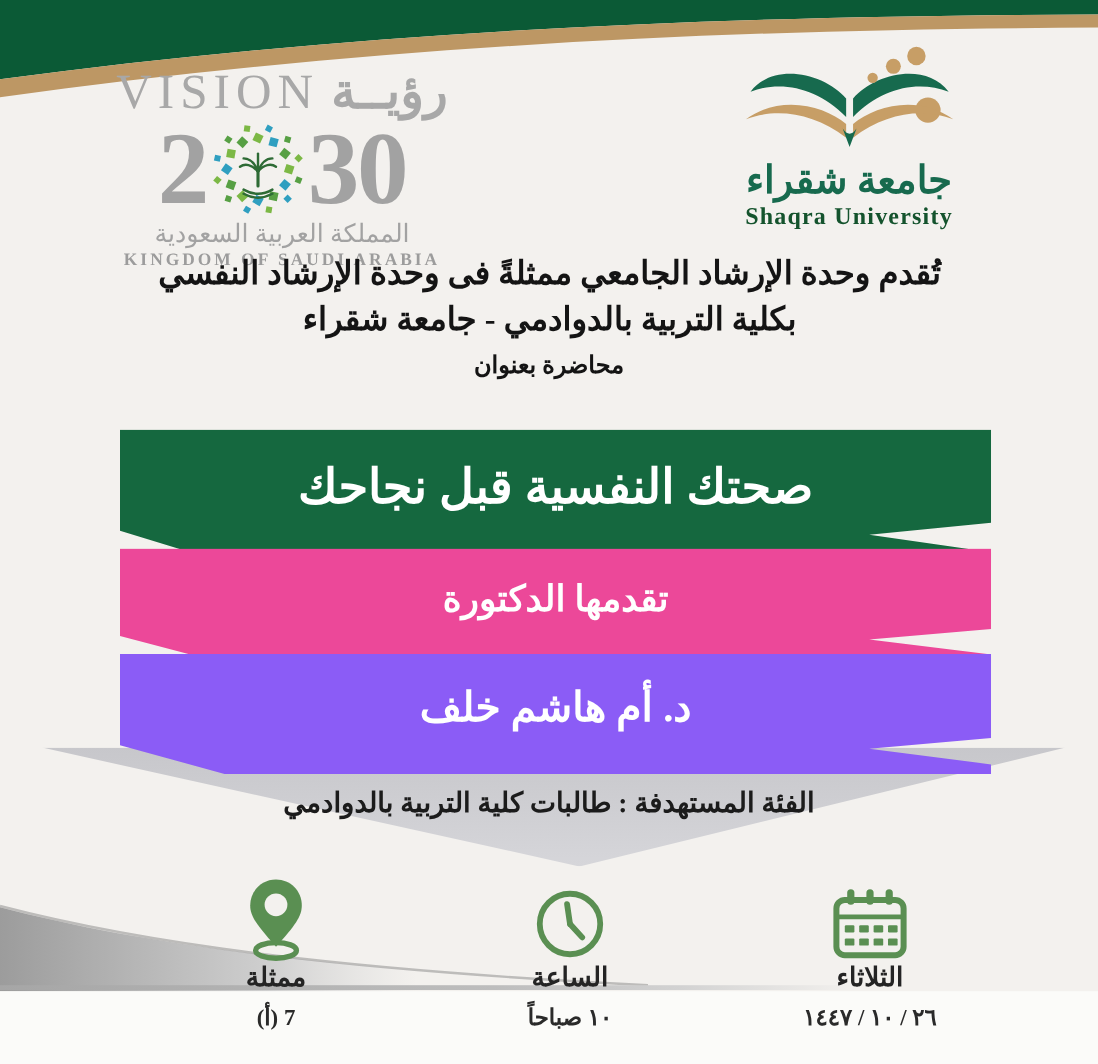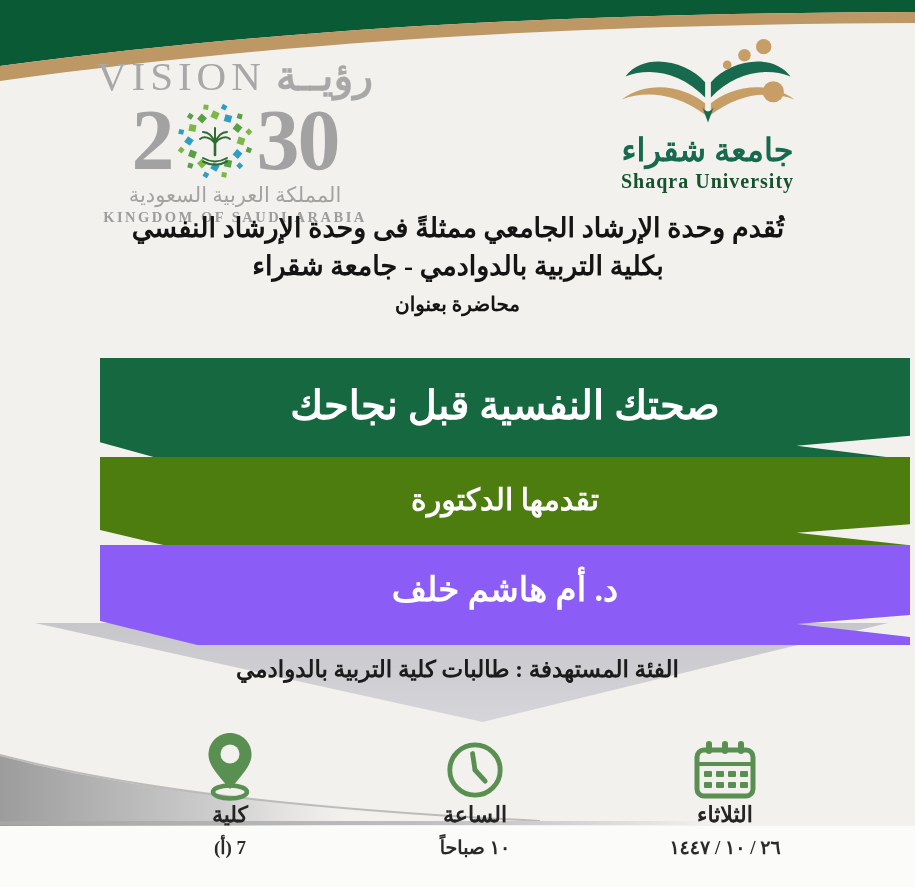--- a/index.html
+++ b/index.html
@@ -22,25 +22,25 @@
   
   .shaqra{position:absolute;left:585px;top:38px;width:245px;text-align:center;}
   .shaqra-ar{color:#176a4e;font-size:32px;font-weight:bold;direction:rtl;line-height:1.05;}
   .shaqra-en{color:#14532d;font-size:20px;font-weight:bold;letter-spacing:1px;margin-top:2px;}
   
   .intro{position:absolute;top:210px;left:36px;width:844px;text-align:center;direction:rtl;
          font-weight:bold;font-size:27px;color:#141414;line-height:1.4;}
   .lecture-label{position:absolute;top:292px;left:0;width:100%;text-align:center;direction:rtl;
          font-weight:bold;font-size:20px;color:#141414;}
   
-  .ribbon{position:absolute;left:100px;width:810px;display:flex;align-items:center;justify-content:center;
+  .ribbon{position:absolute;left:100px;width:726px;display:flex;align-items:center;justify-content:center;
           color:#fff;font-weight:bold;direction:rtl;z-index:3;
           clip-path:polygon(0 0,100% 0,100% 70%,86% 79%,100% 92%,100% 100%,12% 100%,0 76%);}
   .ribbon-green{top:358px;height:95px;background:#15683f;font-size:40px;padding-bottom:16px;}
-  .ribbon-tan{top:457px;height:84px;background:#4d7c0f;font-size:30px;padding-bottom:12px;}
+  .ribbon-tan{top:457px;height:84px;background:#ec4899;font-size:30px;padding-bottom:12px;}
   .ribbon-brown{top:545px;height:88px;background:#8b5cf6;font-size:34px;padding-bottom:12px;}
   
   .arrow-gray{position:absolute;left:35px;top:623px;width:853px;height:99px;z-index:1;
           background:linear-gradient(180deg,#c7c7cb,#d6d6da);
           clip-path:polygon(0 0,100% 0,52.5% 100%);}
   .audience{position:absolute;top:656px;left:0;width:100%;text-align:center;direction:rtl;z-index:4;
           font-weight:bold;font-size:23px;color:#1b1b1b;}
   
   .bottom-strip{position:absolute;left:0;top:826px;width:915px;height:61px;background:#fbfbf9;}
   .swoosh{position:absolute;left:0;top:742px;width:915px;height:84px;z-index:1;}
@@ -168,21 +168,21 @@
   <div class="footer-line"></div>
 
   <div class="fcol fcol-location">
     <div class="icon-wrap">
       <svg width="62" height="70" viewBox="0 0 60 70">
         <ellipse cx="30" cy="61" rx="17" ry="6.5" fill="none" stroke="#5a8f52" stroke-width="4.5"></ellipse>
         <path d="M30 2 C18 2 8.5 11.5 8.5 23.5 C8.5 32.5 14 40 30 58 C46 40 51.5 32.5 51.5 23.5 C51.5 11.5 42 2 30 2 Z" fill="#5a8f52"></path>
         <circle cx="30" cy="23" r="9.5" fill="#f3f1ee"></circle>
       </svg>
     </div>
-    <div class="f-label">كلية</div>
+    <div class="f-label">ممثلة</div>
     <div class="f-value">7 (أ)</div>
   </div>
 
   <div class="fcol fcol-time">
     <div class="icon-wrap">
       <svg width="62" height="62" viewBox="0 0 64 64">
         <circle cx="32" cy="32" r="26" fill="none" stroke="#5a8f52" stroke-width="5"></circle>
         <path d="M32 32 L29.5 15" stroke="#5a8f52" stroke-width="5" stroke-linecap="round"></path>
         <path d="M32 32 L42.5 43.5" stroke="#5a8f52" stroke-width="5" stroke-linecap="round"></path>
       </svg>

